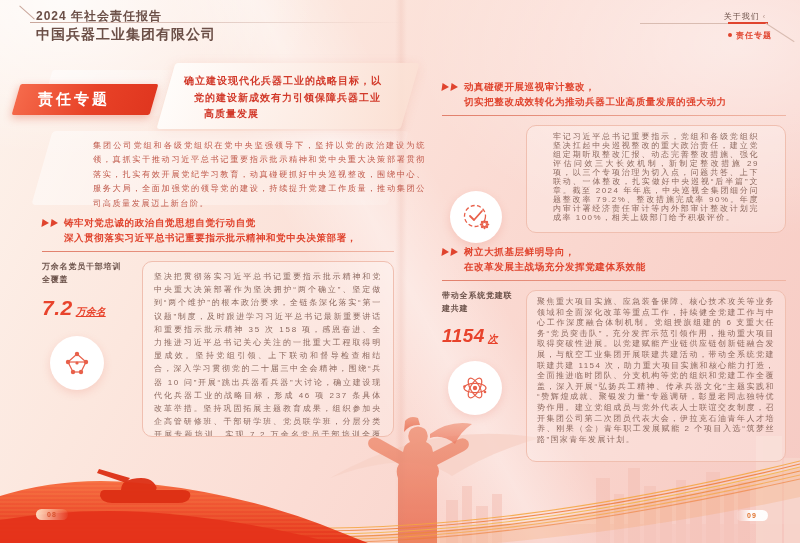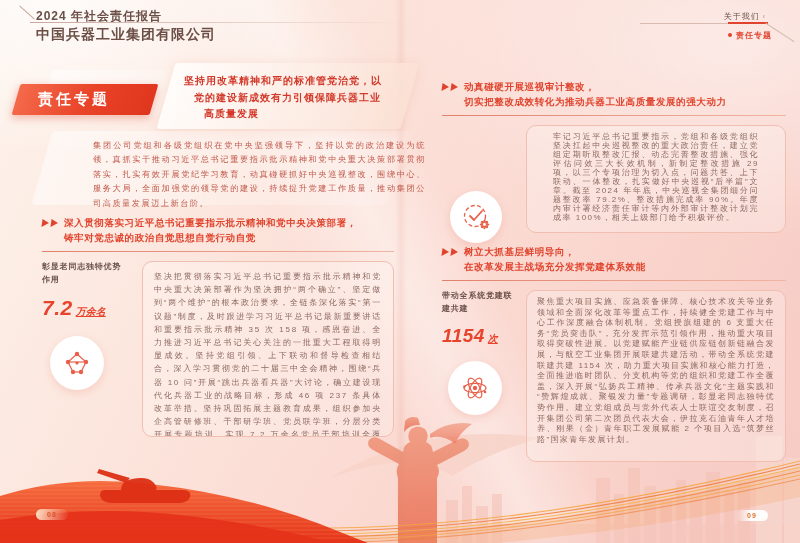--- a/index.html
+++ b/index.html
@@ -208,41 +208,41 @@
 
   <div class="banner-back"></div>
   <div class="banner">
     <div class="banner-inner">
       <span><span class="sparkle"></span><span class="sparkle-dot"></span></span>
       <span class="banner-label">责任专题</span>
     </div>
   </div>
   <div class="headline-bg"></div>
   <div class="headline">
-    <div>坚持用改革精神和严的标准管党治党，以</div>
+    <div>确立建设现代化兵器工业的战略目标，以</div>
     <div>党的建设新成效有力引领保障兵器工业</div>
     <div>高质量发展</div>
   </div>
 
   <div class="intro-bg"></div>
   <div class="intro">集团公司党组和各级党组织在党中央坚强领导下，坚持以党的政治建设为统领，真抓实干推动习近平总书记重要指示批示精神和党中央重大决策部署贯彻落实，扎实有效开展党纪学习教育，动真碰硬抓好中央巡视整改，围绕中心、服务大局，全面加强党的领导党的建设，持续提升党建工作质量，推动集团公司高质量发展迈上新台阶。</div>
 
   <div class="topic1">
     <div class="t-head">
       <span class="chevs">
           <i></i>
           <i></i>
         </span>
+      <div class="t-title">铸牢对党忠诚的政治自觉思想自觉行动自觉</div>
       <div class="t-title">深入贯彻落实习近平总书记重要指示批示精神和党中央决策部署，</div>
-      <div class="t-title">铸牢对党忠诚的政治自觉思想自觉行动自觉</div>
     </div>
     <div class="t-rule"></div>
     <div class="t1-content">
       <div class="t1-stat">
-        <div class="stat-label">彰显老同志独特优势作用</div>
+        <div class="stat-label">万余名党员干部培训全覆盖</div>
         <div class="stat-num">
           <span class="stat-value">7.2</span>
           <span class="stat-unit">万余名</span>
         </div>
         <div class="icon-circle">
           <svg class="stat-icon" width="30" height="30" viewBox="0 0 30 30">
             <g stroke="#e8604a" stroke-width="1.2" fill="none">
               <line x1="15" y1="6" x2="6" y2="14"></line>
                 <line x1="15" y1="6" x2="24" y2="14"></line>
               <line x1="6" y1="14" x2="24" y2="14"></line>

